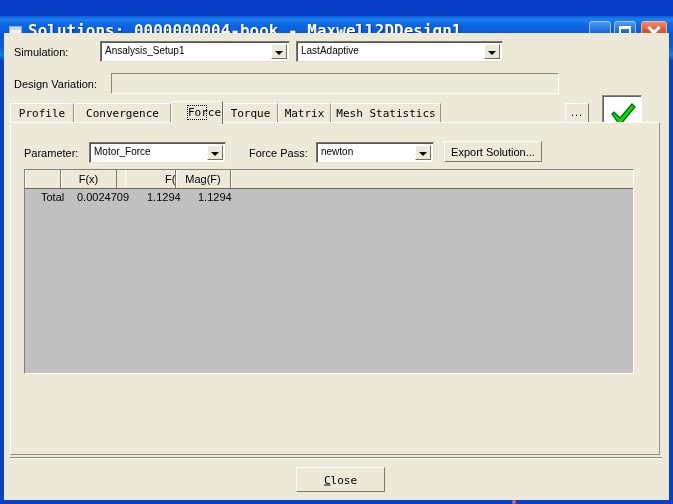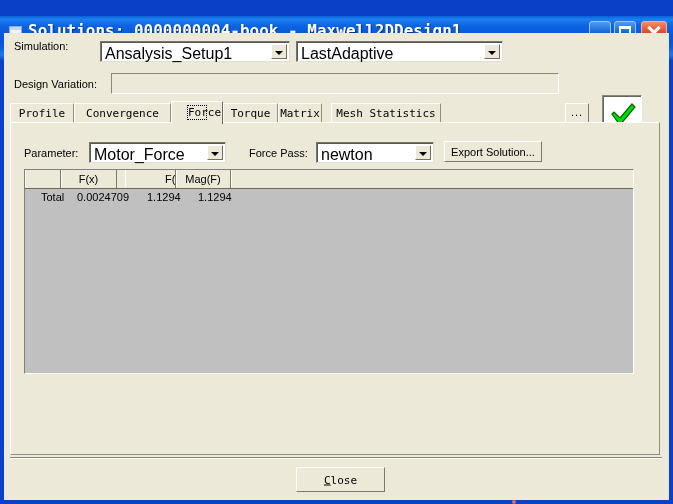--- a/index.html
+++ b/index.html
@@ -127,21 +127,21 @@
     border-top-color: #76766d;
     border-left-color: #76766d;
     border-right-color: #e3e0d2;
     border-bottom-color: #e3e0d2;
     box-shadow: inset 1px 1px 0 #585852;
     height: 21px;
   }
   .combo .cval {
     position: absolute;
     left: 4px; top: 3px;
-    font-size: 16px;
+    font-size: 10px;
     color: #000000;
     white-space: nowrap;
     overflow: hidden;
   }
   .combo .arrowbox {
     position: absolute;
     right: 2px; top: 2px;
     width: 16px; height: 15px;
     background: #ece9d8;
     border: 1px solid #ffffff;
@@ -410,21 +410,21 @@
     <div class="titlebtn" id="btn-min"></div>
     <div class="titlebtn" id="btn-max"></div>
     <div class="titlebtn" id="btn-close">
       <span class="x1"></span>
       <span class="x2"></span>
     </div>
   </div>
 
   <div id="client">
 
-    <div class="lbl" style="left:10px; top:7px;">Simulation:</div>
+    <div class="lbl" style="left:10px; top:13px;">Simulation:</div>
 
     <div class="combo" style="left:96px; top:8px; width:190px;">
       <span class="cval">Ansalysis_Setup1</span>
       <span class="arrowbox"></span>
     </div>
 
     <div class="combo" style="left:292px; top:8px; width:207px;">
       <span class="cval">LastAdaptive</span>
       <span class="arrowbox"></span>
     </div>
@@ -449,21 +449,21 @@
       </div>
       <div class="tab" style="left:64px; width:97px;">
         <span class="ttxt">Convergence</span>
       </div>
       <div class="tab selected" style="left:161px; width:52px;">
         <span class="ttxt">Force</span>
       </div>
       <div class="tab" style="left:213px; width:55px;">
         <span class="ttxt">Torque</span>
       </div>
-      <div class="tab" style="left:268px; width:44px;">
+      <div class="tab" style="left:268px; width:53px;">
         <span class="ttxt">Matrix</span>
       </div>
       <div class="tab" style="left:321px; width:110px;">
         <span class="ttxt">Mesh Statistics</span>
       </div>
     </div>
 
     <div id="tabpanel"></div>
 
     <div class="lbl" style="left:20px; top:114px;">Parameter:</div>

